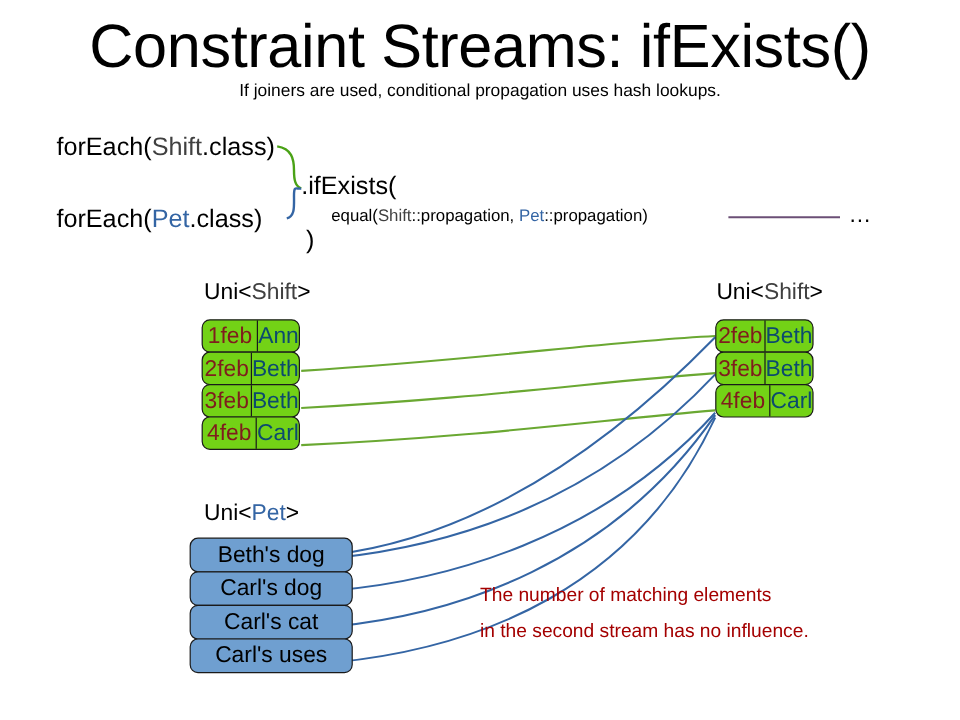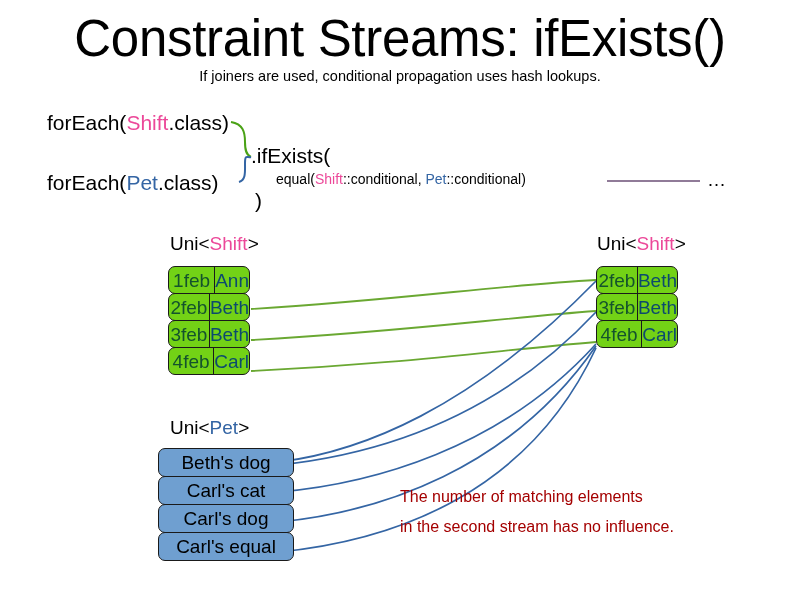--- a/index.html
+++ b/index.html
@@ -54,21 +54,21 @@
     font-size: 21px;
     line-height: 26px;
     white-space: nowrap;
   }
   #foreach-shift { left: 47px;  top: 110px; }
   #foreach-pet   { left: 47px;  top: 170px; }
   #ifexists      { left: 251px; top: 143px; }
   #equal-line    { left: 276px; top: 170px; font-size: 14px; line-height: 18px; }
   #close-paren   { left: 255px; top: 188px; }
 
-  .kw-shift { color: #ec4899; }
+  .kw-shift { color: #404040; }
   .kw-pet   { color: #3465a4; }
 
   .ellipsis {
     position: absolute;
     left: 707px;
     top: 170px;
     font-size: 19px;
     line-height: 20px;
   }
 
@@ -108,21 +108,21 @@
   .shift-row .cell {
     display: flex;
     align-items: center;
     justify-content: center;
     font-size: 19px;
     line-height: 19px;
     box-sizing: border-box;
   }
   .shift-row .cell-date {
     width: 47px;
-    color: #14532d;
+    color: #7f1d1d;
     border-right: 1.6px solid #1a1a1a;
   }
   .shift-row .cell-name {
     flex: 1;
     color: #0c4a6e;
     text-align: center;
   }
 
   .pet-row {
     background: #6f9fd0;
@@ -177,21 +177,21 @@
 
   <div class="title">Constraint Streams: ifExists()</div>
   <div class="subtitle">If joiners are used, conditional propagation uses hash lookups.</div>
 
   <div class="code-line" id="foreach-shift"><span>forEach(</span><span class="kw-shift">Shift</span><span>.class)</span></div>
 
   <div class="code-line" id="foreach-pet"><span>forEach(</span><span class="kw-pet">Pet</span><span>.class)</span></div>
 
   <div class="code-line" id="ifexists">.ifExists(</div>
 
-  <div class="code-line" id="equal-line"><span>equal(</span><span class="kw-shift">Shift</span><span>::conditional, </span><span class="kw-pet">Pet</span><span>::conditional)</span></div>
+  <div class="code-line" id="equal-line"><span>equal(</span><span class="kw-shift">Shift</span><span>::propagation, </span><span class="kw-pet">Pet</span><span>::propagation)</span></div>
 
   <div class="code-line" id="close-paren">)</div>
 
   <div class="ellipsis">…</div>
 
   <div class="stream-label" id="label-left-shift"><span>Uni&lt;</span><span class="kw-shift">Shift</span><span>&gt;</span></div>
 
   <div class="stream-label" id="label-right-shift"><span>Uni&lt;</span><span class="kw-shift">Shift</span><span>&gt;</span></div>
 
   <div class="stream-label" id="label-pet"><span>Uni&lt;</span><span class="kw-pet">Pet</span><span>&gt;</span></div>
@@ -223,23 +223,23 @@
         <div class="cell cell-date">3feb</div>
         <div class="cell cell-name">Beth</div>
       </div>
       <div class="row shift-row">
         <div class="cell cell-date">4feb</div>
         <div class="cell cell-name">Carl</div>
       </div>
     </div>
   <div class="table" id="table-pet">
       <div class="row pet-row">Beth's dog</div>
+      <div class="row pet-row">Carl's dog</div>
       <div class="row pet-row">Carl's cat</div>
-      <div class="row pet-row">Carl's dog</div>
-      <div class="row pet-row">Carl's equal</div>
+      <div class="row pet-row">Carl's uses</div>
     </div>
 
   <div class="note">
     <div>The number of matching elements</div>
     <div>in the second stream has no influence.</div>
   </div>
 
 </div>
 
 </body></html>

